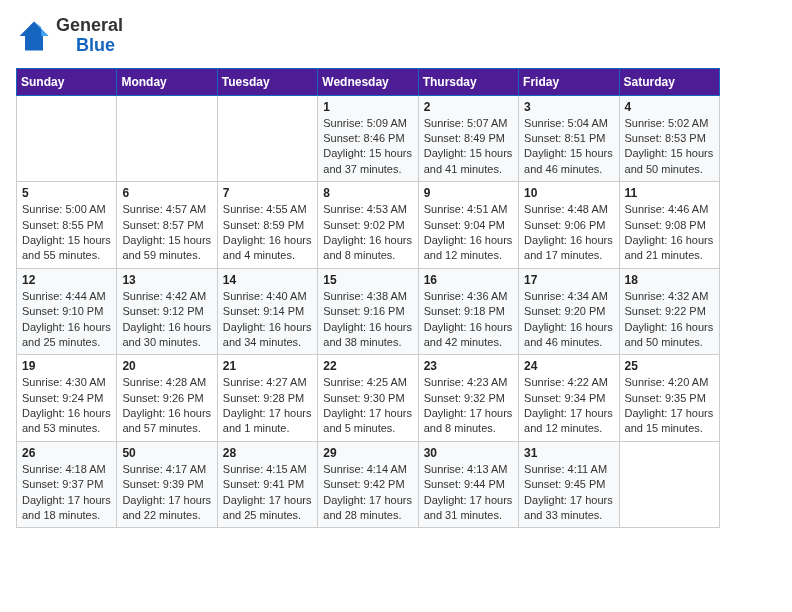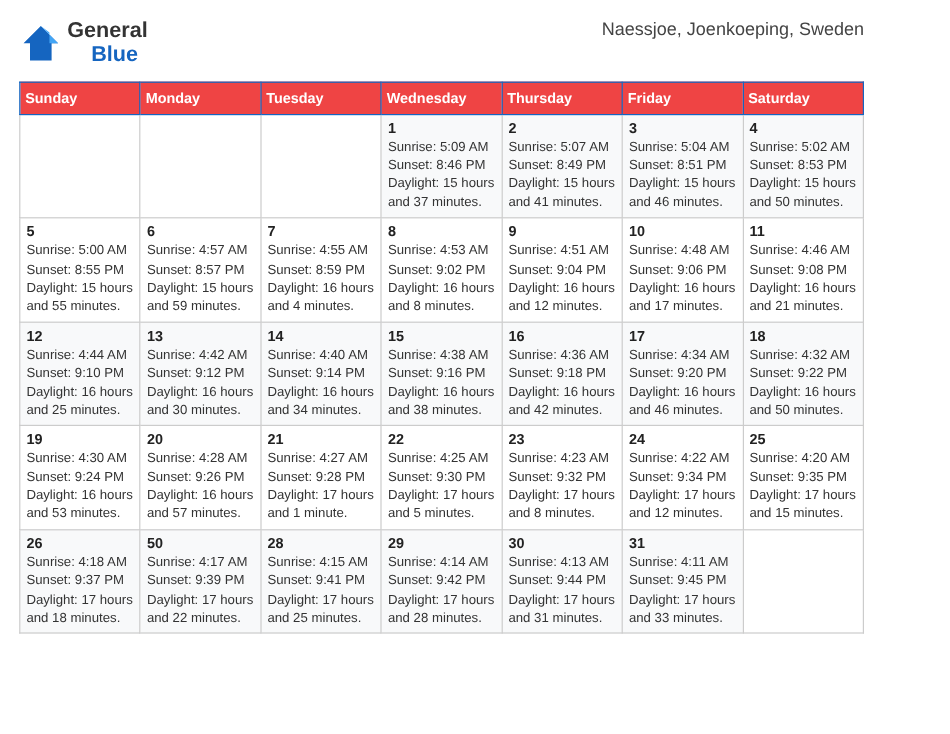--- a/index.html
+++ b/index.html
@@ -46,21 +46,21 @@
     .location {
       font-size: 15px;
       color: #444;
     }
     table {
       width: 100%;
       border-collapse: collapse;
       table-layout: fixed;
     }
     thead tr th {
-      background-color: #ef4444;
+      background-color: #4c1d95;
       color: #fff;
       font-size: 12px;
       font-weight: bold;
       padding: 6px 4px;
       text-align: left;
       border: 1px solid #1565c0;
     }
     tbody tr td {
       vertical-align: top;
       border: 1px solid #ccc;
@@ -101,21 +101,20 @@
       <svg class="logo-icon" viewBox="0 0 40 40">
         <polygon points="20,4 36,20 30,20 30,36 10,36 10,20 4,20" fill="#1565c0"></polygon>
         <polygon points="20,4 36,20 28,20 28,10 20,4" fill="#42a5f5"></polygon>
       </svg>
       <div class="logo-text">
         <span class="logo-general">General</span><br>
         <span class="logo-blue">Blue</span>
       </div>
     </div>
     <div class="title-block">
-      <div class="location">Naessjoe, Joenkoeping, Sweden</div>
     </div>
   </div>
 
   <table>
     <thead>
       <tr>
       <th>Sunday</th>
           <th>Monday</th>
           <th>Tuesday</th>
           <th>Wednesday</th>

